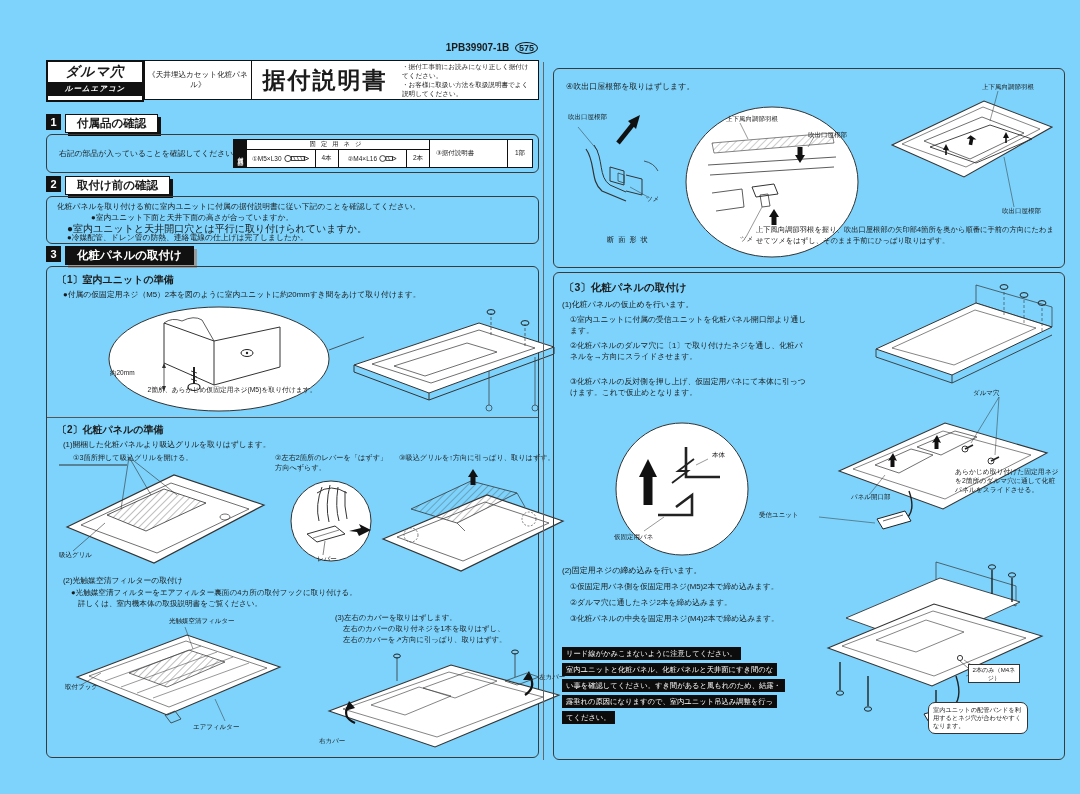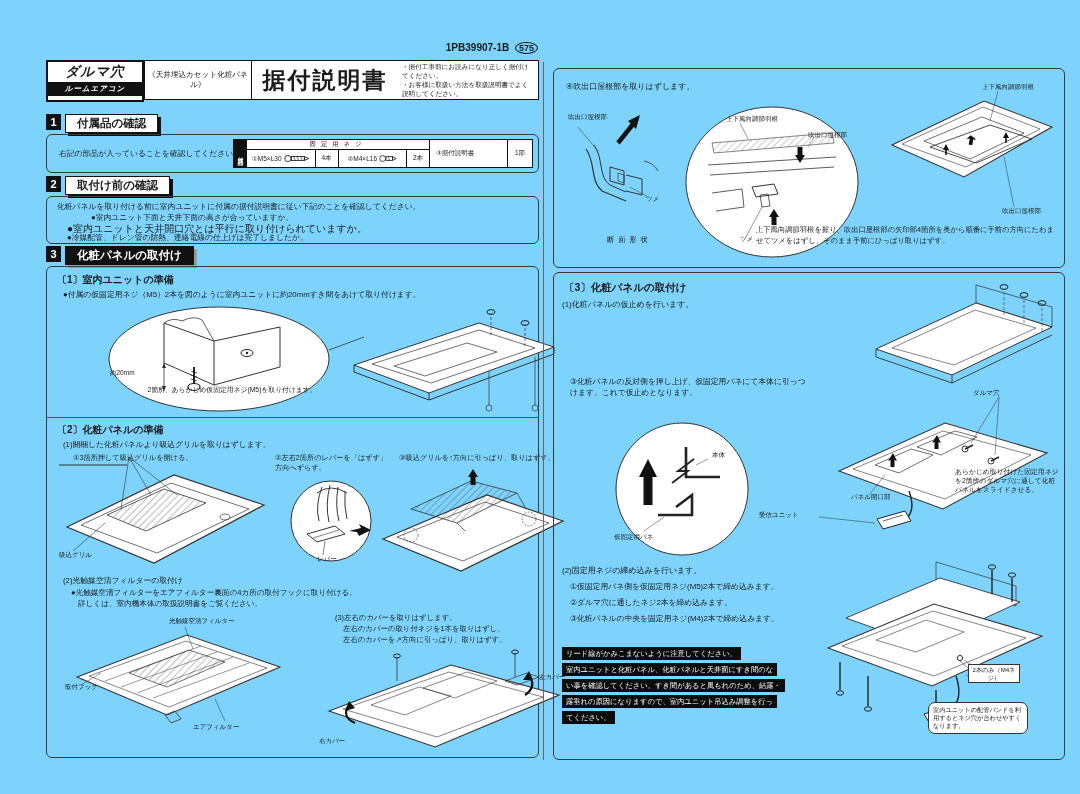--- a/index.html
+++ b/index.html
@@ -343,20 +343,22 @@
       <span class="lbl" style="left:96px;top:-4px;">上下風向調節羽根</span>
       <span class="lbl" style="left:116px;top:120px;">吹出口屋根部</span>
     </div>
 
     <div class="t" style="left:202px;top:156px;width:300px;font-size:7.3px;line-height:10.5px;">上下風向調節羽根を握り、吹出口屋根部の矢印部4箇所を奥から順番に手前の方向にたわませてツメをはずし、そのまま手前にひっぱり取りはずす。</div>
   </div>
 
   <div class="box" style="left:553px;top:272px;width:510px;height:486px;">
     <div class="t nw" style="left:10px;top:8px;font-size:10.5px;font-weight:bold;">〔3〕化粧パネルの取付け</div>
     <div class="t nw" style="left:8px;top:26px;font-size:8px;">(1)化粧パネルの仮止めを行います。</div>
+    <div class="t smtxt" style="left:16px;top:41px;width:238px;">①室内ユニットに付属の受信ユニットを化粧パネル開口部より通します。</div>
+    <div class="t smtxt" style="left:16px;top:67px;width:238px;">②化粧パネルのダルマ穴に〔1〕で取り付けたネジを通し、化粧パネルを→方向にスライドさせます。</div>
     <div class="t smtxt" style="left:16px;top:103px;width:238px;">③化粧パネルの反対側を押し上げ、仮固定用バネにて本体に引っつけます。これで仮止めとなります。</div>
 
     <div class="diag" style="left:58px;top:146px;width:140px;height:140px;">
       <svg width="140" height="140" viewBox="0 0 140 140">
         <circle cx="70" cy="70" r="66" fill="#fff" stroke="#333" stroke-width="1"></circle>
         <polygon points="36,40 45,58 40.5,58 40.5,86 31.5,86 31.5,58 27,58" fill="#111"></polygon>
         <path d="M74,28 L74,58 L108,58" fill="none" stroke="#222" stroke-width="2.6"></path>
         <path d="M60,64 l16,-12 -10,0 16,-12" fill="none" stroke="#222" stroke-width="1.8"></path>
         <path d="M46,96 L80,96 L80,76 L64,88" fill="none" stroke="#222" stroke-width="2.6"></path>
         <line x1="96" y1="40" x2="84" y2="46" stroke="#333" stroke-width=".5"></line>

